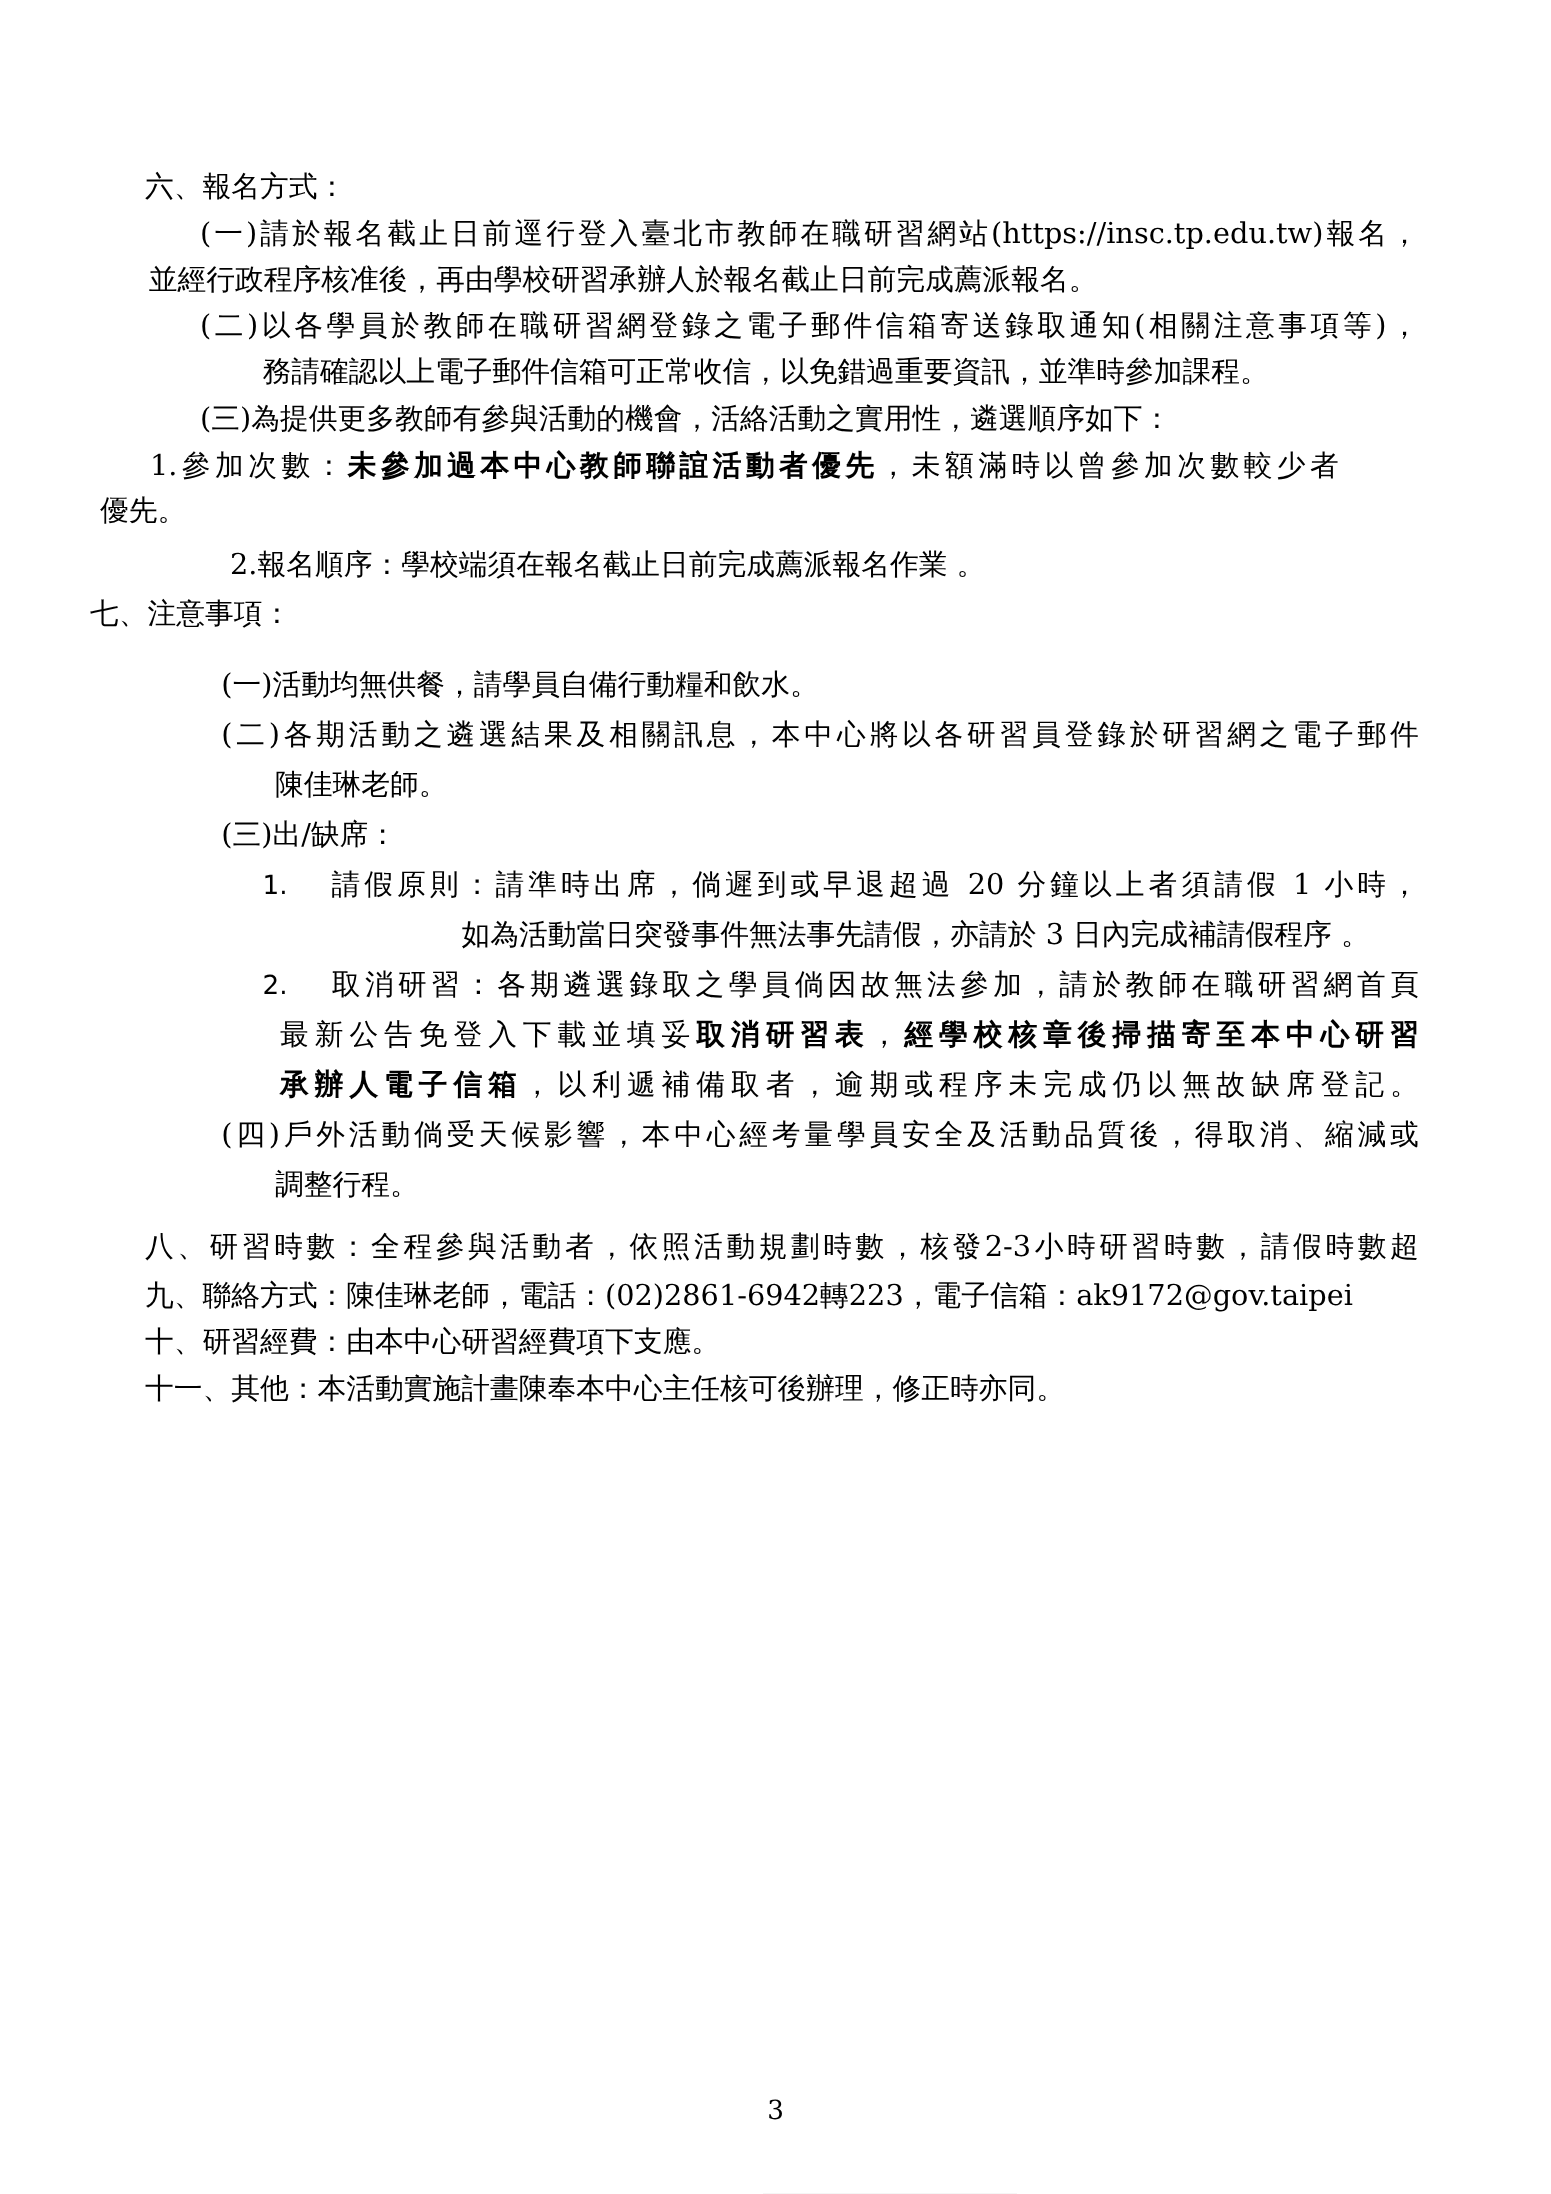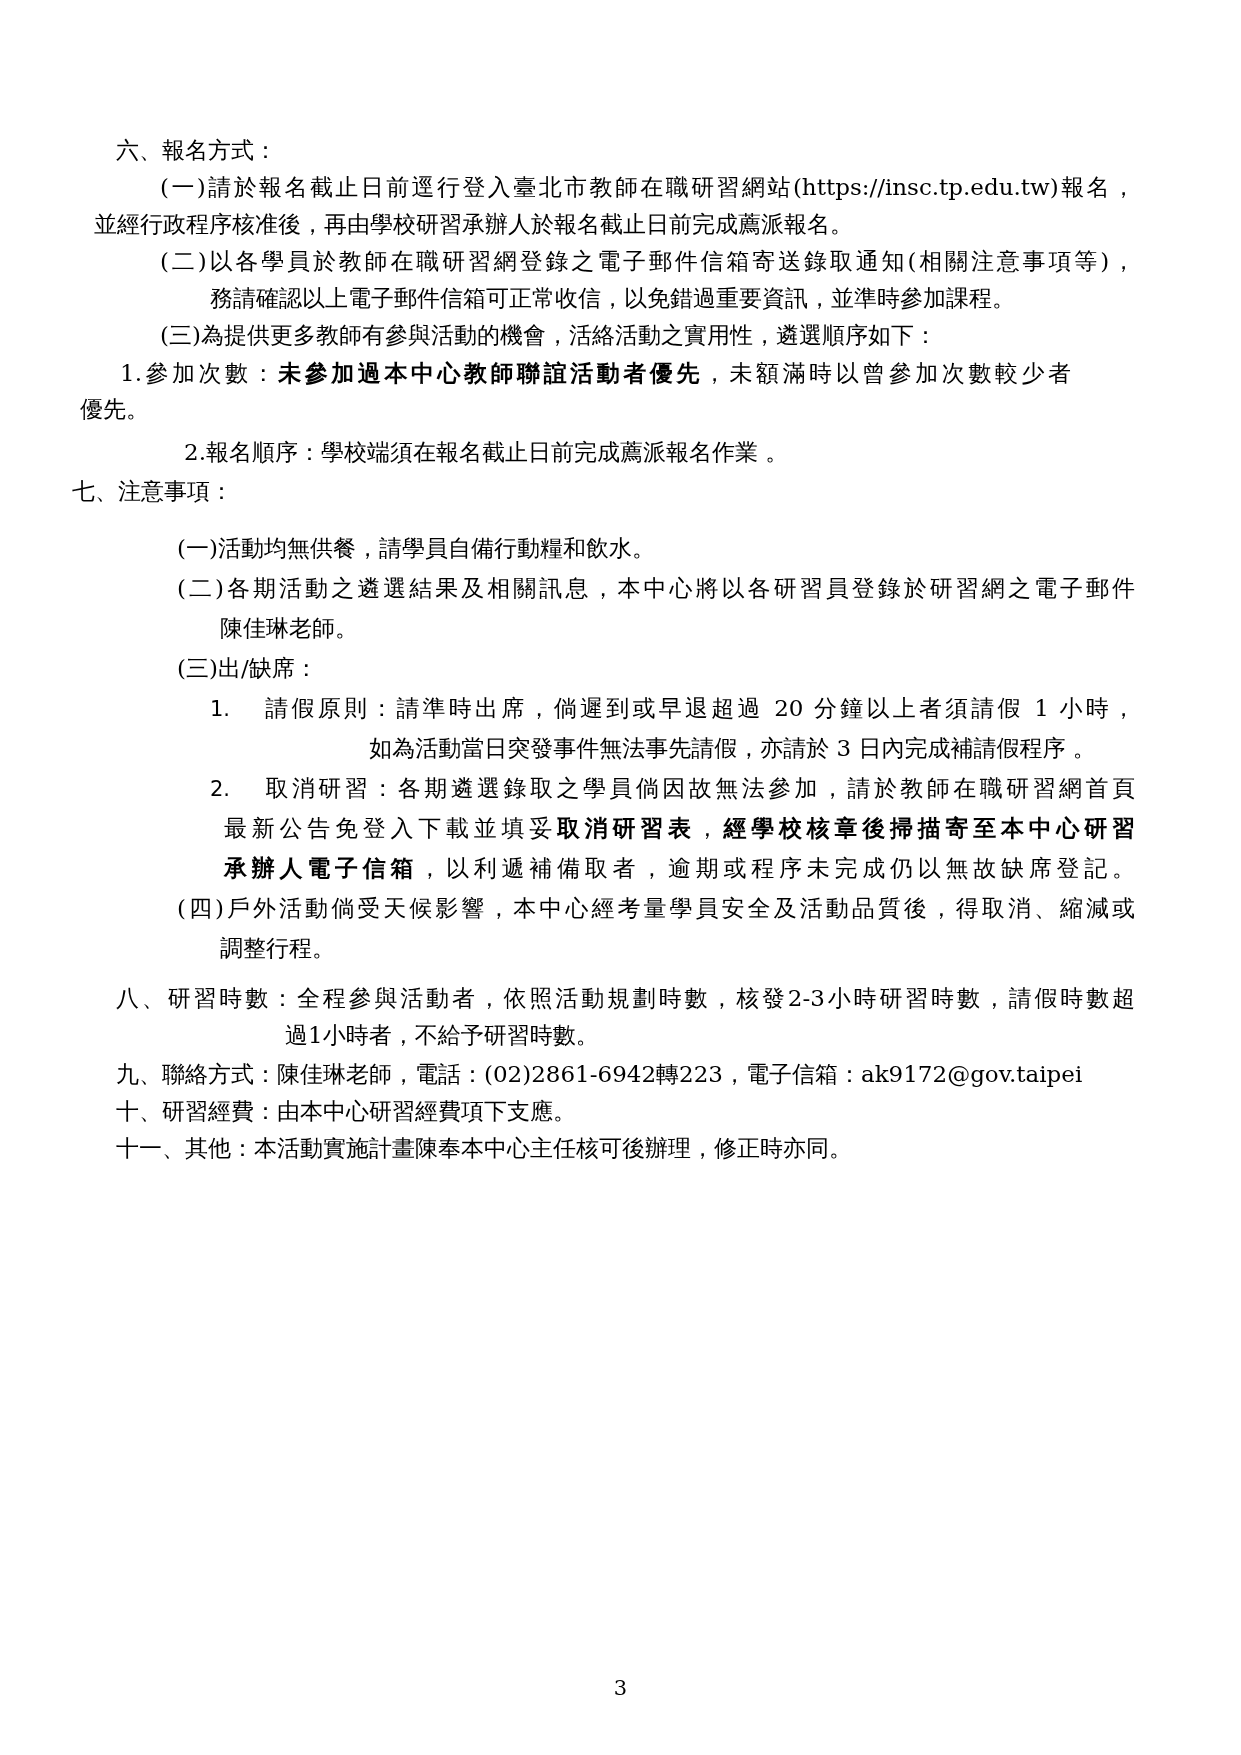--- a/index.html
+++ b/index.html
@@ -46,39 +46,38 @@
     font-size:21px;
   }
 </style>
 </head>
 <body>
 
 <div class="page">
   <div class="content">
       <div class="line" style="padding-left: 116px; height: 37px; line-height: 37px;"><span>六、報名方式：</span></div>
       <div class="line fill" style="padding-left: 160px; height: 37px; line-height: 37px; width: 975px;"><span>(一)請於報名截止日前逕行登入臺北市教師在職研習網站(https://insc.tp.edu.tw)報名，</span></div>
-      <div class="line" style="padding-left: 94px; height: 37px; line-height: 37px;"><span>並經行政程序核准後，再由學校研習承辦人於報名截止日前完成薦派報名。</span></div>
+      <div class="line" style="padding-left: 119px; height: 37px; line-height: 37px;"><span>並經行政程序核准後，再由學校研習承辦人於報名截止日前完成薦派報名。</span></div>
       <div class="line fill" style="padding-left: 160px; height: 37px; line-height: 37px; width: 975px;"><span>(二)以各學員於教師在職研習網登錄之電子郵件信箱寄送錄取通知(相關注意事項等)，</span></div>
       <div class="line" style="padding-left: 210px; height: 37px; line-height: 37px;"><span>務請確認以上電子郵件信箱可正常收信，以免錯過重要資訊，並準時參加課程。</span></div>
       <div class="line" style="padding-left: 160px; height: 37px; line-height: 37px;"><span>(三)為提供更多教師有參與活動的機會，活絡活動之實用性，遴選順序如下：</span></div>
       <div class="line fill" style="padding-left: 120px; height: 37px; line-height: 37px; width: 951px;"><span>1.參加次數：</span><span class="b">未參加過本中心教師聯誼活動者優先</span><span>，未額滿時以曾參加次數較少者</span></div>
       <div class="line" style="padding-left: 80px; height: 37px; line-height: 37px;"><span>優先。</span></div>
       <div class="line" style="padding-left: 184px; height: 37px; line-height: 37px; margin-top: 6px;"><span>2.報名順序：學校端須在報名截止日前完成薦派報名作業 。</span></div>
       <div class="line" style="padding-left: 72px; height: 37px; line-height: 37px; margin-top: 2px;"><span>七、注意事項：</span></div>
       <div class="line" style="padding-left: 177px; height: 40px; line-height: 40px; margin-top: 18px;"><span>(一)活動均無供餐，請學員自備行動糧和飲水。</span></div>
       <div class="line fill" style="padding-left: 177px; height: 40px; line-height: 40px; width: 958px;"><span>(二)各期活動之遴選結果及相關訊息，本中心將以各研習員登錄於研習網之電子郵件</span></div>
       <div class="line" style="padding-left: 220px; height: 40px; line-height: 40px;"><span>陳佳琳老師。</span></div>
       <div class="line" style="padding-left: 177px; height: 40px; line-height: 40px;"><span>(三)出/缺席：</span></div>
       <div class="line fill" style="padding-left: 210px; height: 40px; line-height: 40px; width: 925px;"><span class="num">1.</span><span>請假原則：請準時出席，倘遲到或早退超過 20 分鐘以上者須請假 1 小時，</span></div>
       <div class="line" style="padding-left: 224px; height: 40px; line-height: 40px; text-align: center;"><span>如為活動當日突發事件無法事先請假，亦請於 3 日內完成補請假程序 。</span></div>
       <div class="line fill" style="padding-left: 210px; height: 40px; line-height: 40px; width: 925px;"><span class="num">2.</span><span>取消研習：各期遴選錄取之學員倘因故無法參加，請於教師在職研習網首頁</span></div>
       <div class="line fill" style="padding-left: 224px; height: 40px; line-height: 40px; width: 911px;"><span>最新公告免登入下載並填妥</span><span class="b">取消研習表</span><span>，</span><span class="b">經學校核章後掃描寄至本中心研習</span></div>
       <div class="line fill" style="padding-left: 224px; height: 40px; line-height: 40px; width: 911px;"><span class="b">承辦人電子信箱</span><span>，以利遞補備取者，逾期或程序未完成仍以無故缺席登記。</span></div>
       <div class="line fill" style="padding-left: 177px; height: 40px; line-height: 40px; width: 958px;"><span>(四)戶外活動倘受天候影響，本中心經考量學員安全及活動品質後，得取消、縮減或</span></div>
       <div class="line" style="padding-left: 220px; height: 40px; line-height: 40px;"><span>調整行程。</span></div>
       <div class="line fill" style="padding-left: 116px; height: 37px; line-height: 37px; margin-top: 12px; width: 1019px;"><span>八、研習時數：全程參與活動者，依照活動規劃時數，核發2-3小時研習時數，請假時數超</span></div>
-      <div class="line" style="padding-left: 285px; height: 37px; line-height: 37px;"><span>過1小時者，不給予研習時數。</span></div>
       <div class="line" style="padding-left: 116px; height: 37px; line-height: 37px; margin-top: 2px;"><span>九、聯絡方式：陳佳琳老師，電話：(02)2861-6942轉223，電子信箱：ak9172@gov.taipei</span></div>
       <div class="line" style="padding-left: 116px; height: 37px; line-height: 37px;"><span>十、研習經費：由本中心研習經費項下支應。</span></div>
       <div class="line" style="padding-left: 116px; height: 37px; line-height: 37px;"><span>十一、其他：本活動實施計畫陳奉本中心主任核可後辦理，修正時亦同。</span></div>
     </div>
   <div class="page-number">3</div>
 </div>
 
 </body></html>

